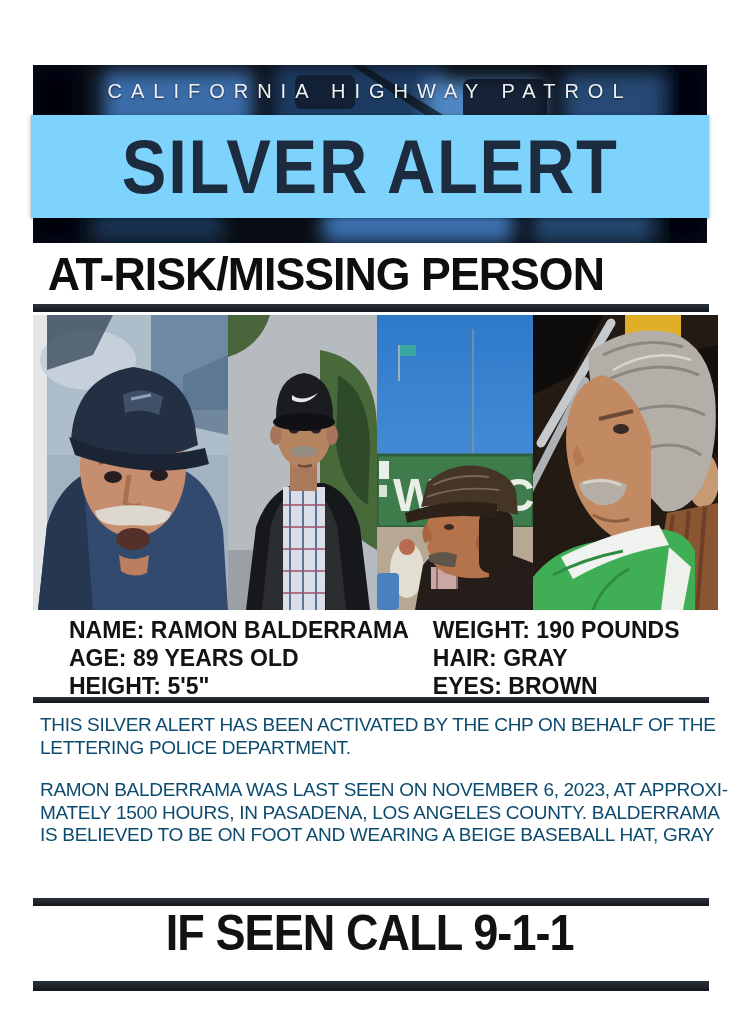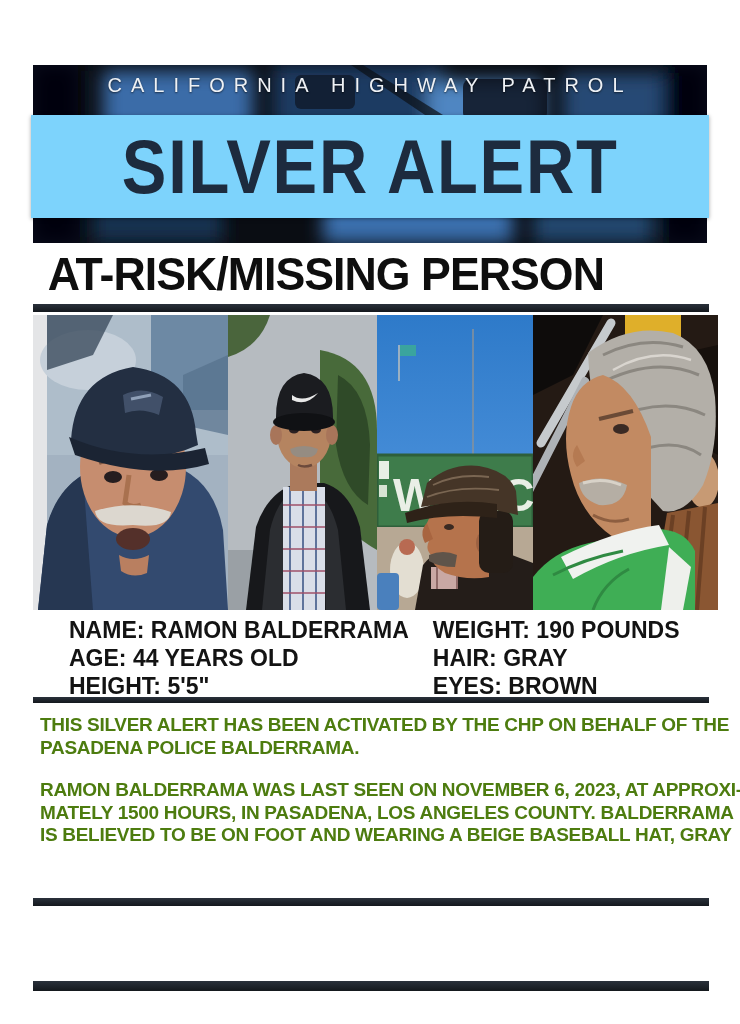--- a/index.html
+++ b/index.html
@@ -6,21 +6,21 @@
   .page {
     position:relative; width:740px; height:1024px; background:#ffffff;
     font-family:"Liberation Sans", sans-serif; overflow:hidden;
   }
 
   
   .banner { position:absolute; left:33px; top:65px; width:674px; height:178px; }
   .banner-photo { position:absolute; left:0; top:0; width:100%; height:100%; }
   .banner-top {
     position:absolute; left:0; top:0; width:100%; height:50px;
-    display:flex; align-items:flex-end; justify-content:center; padding-bottom:18px; box-sizing:border-box;
+    display:flex; align-items:flex-end; justify-content:center; padding-bottom:12px; box-sizing:border-box;
   }
   .agency {
     color:#eef1f5; font-size:20px; font-weight:400; letter-spacing:9px; white-space:nowrap;
     text-shadow:0 1px 2px rgba(0,0,0,.6);
   }
   .banner-band {
     position:absolute; left:-2px; top:50px; width:678px; height:103px;
     background:#7dd3fc; display:flex; align-items:center; justify-content:center;
     box-shadow:0 1px 4px rgba(0,0,0,.35);
   }
@@ -50,21 +50,21 @@
   
   .details { position:absolute; left:45px; top:616px; width:662px; display:flex; }
   .details .col-left { width:405px; }
   .details .line {
     font-size:23px; font-weight:bold; color:#131313; line-height:28px; white-space:nowrap;margin-left:24px;
   }
 
   
   .para { position:absolute; left:40px; width:670px; }
   .para .pline {
-    display:block; font-size:19px; font-weight:bold; color:#4d7c0f;
+    display:block; font-size:19px; font-weight:normal; color:#0c4a6e;
     letter-spacing:-0.3px; white-space:nowrap;
   }
   .p1 { top:713px; } .p1 .pline { line-height:23px; }
   .p2 { top:779px;text-align:center; } .p2 .pline { line-height:22.5px; }
 
   
   .cta { position:absolute; left:33px; top:904px; width:674px; text-align:center; }
   .cta span {
     display:inline-block; font-size:50px; font-weight:bold; color:#121212;
     letter-spacing:-1px; transform:scaleX(.9); white-space:nowrap;
@@ -222,41 +222,44 @@
       <path d="M0,262 Q20,236 56,228 L122,214 Q152,214 162,236 L162,295 L0,295 Z" fill="#3fae55"></path>
       <path d="M28,242 Q80,216 126,210 L136,230 Q86,238 40,264 Z" fill="#f0f2ef"></path>
       <path d="M136,232 L158,252 L150,295 L128,295 Z" fill="#eef0ec"></path>
       <path d="M20,260 Q50,244 90,236 M60,295 Q70,268 96,254" stroke="#2f8a42" stroke-width="3" fill="none"></path>
     </svg>
   </div>
 
   <div class="details">
     <div class="col-left">
       <span class="line">NAME: RAMON BALDERRAMA</span>
-      <span class="line">AGE: 44 YEARS OLD</span>
+      <span class="line">AGE: 89 YEARS OLD</span>
       <span class="line">HEIGHT: 5'5"</span>
     </div>
     <div class="col-right">
       <span class="line">WEIGHT: 190 POUNDS</span>
       <span class="line">HAIR: GRAY</span>
       <span class="line">EYES: BROWN</span>
     </div>
   </div>
 
   <div class="bar bar2"></div>
 
   <div class="para p1">
     <span class="pline">THIS SILVER ALERT HAS BEEN ACTIVATED BY THE CHP ON BEHALF OF THE</span>
-    <span class="pline">PASADENA POLICE BALDERRAMA.</span>
+    <span class="pline">LETTERING POLICE DEPARTMENT.</span>
   </div>
 
   <div class="para p2">
     <span class="pline">RAMON BALDERRAMA WAS LAST SEEN ON NOVEMBER 6, 2023, AT APPROXI-</span>
     <span class="pline">MATELY 1500 HOURS, IN PASADENA, LOS ANGELES COUNTY.  BALDERRAMA</span>
     <span class="pline">IS BELIEVED TO BE ON FOOT AND WEARING A BEIGE BASEBALL HAT, GRAY</span>
   </div>
 
   <div class="bar bar3"></div>
 
+  <div class="cta">
+    <span>IF SEEN CALL 9-1-1</span>
+  </div>
 
   <div class="bar bar4"></div>
 
 </div>
 
 </body></html>

